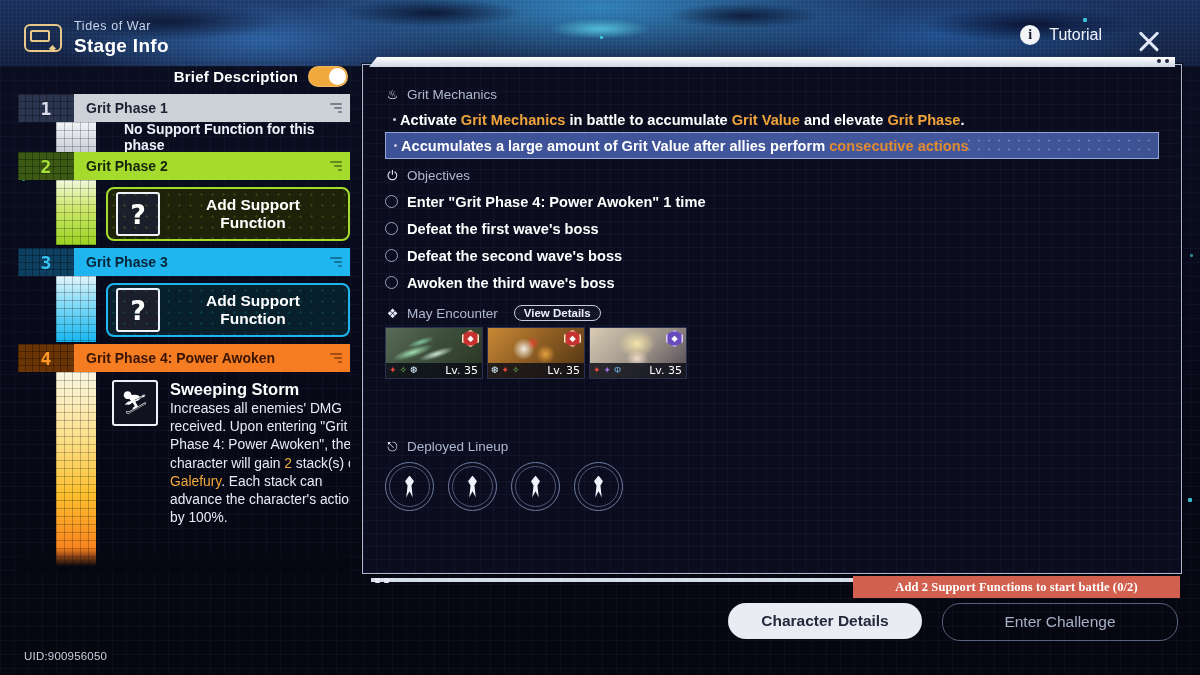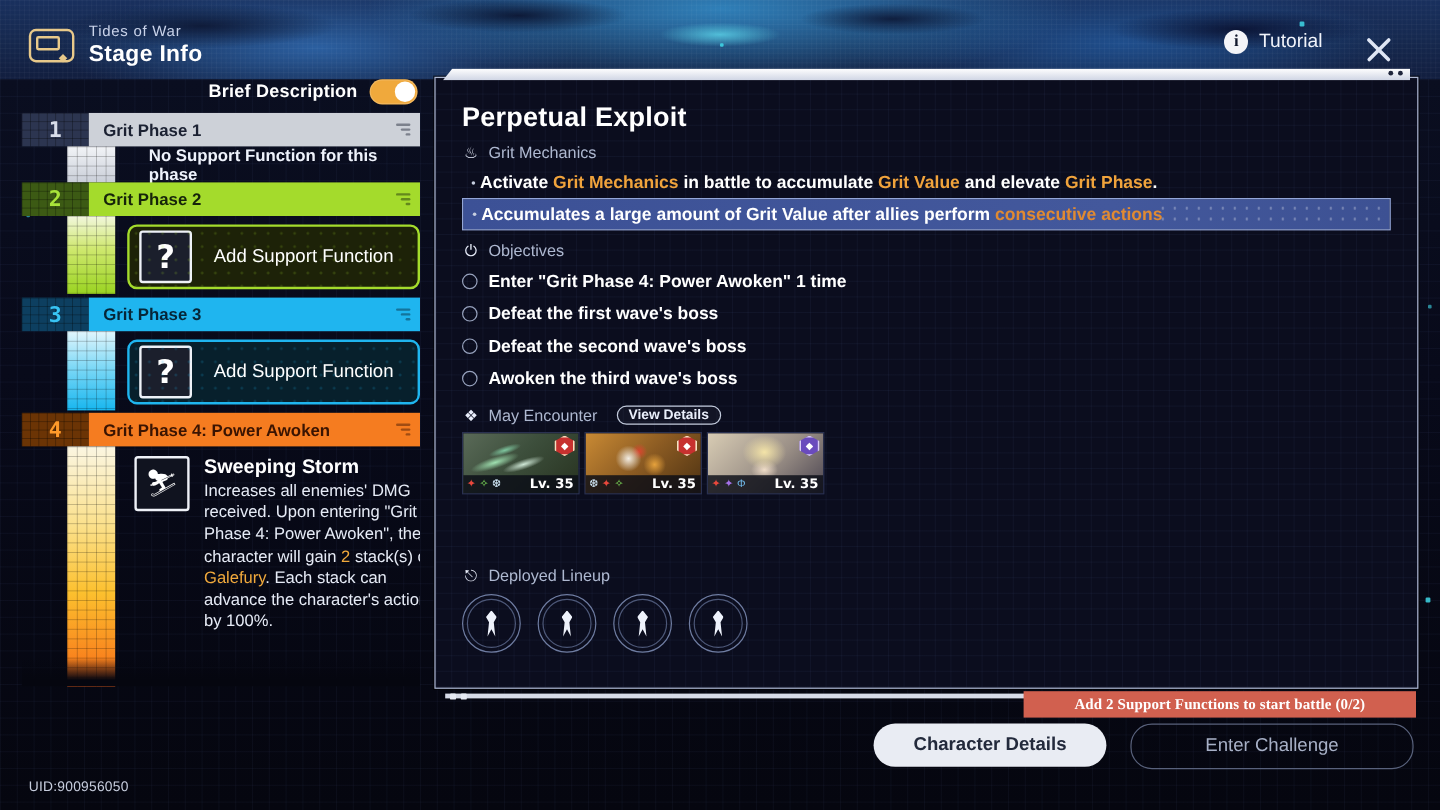--- a/index.html
+++ b/index.html
@@ -164,21 +164,21 @@
     background-image:radial-gradient(currentColor 1px, transparent 1.4px);
     background-size:11px 11px;opacity:.18;
   }
   .addsf.green{border:2px solid #a4db2c;background:#1d2208;color:#a4db2c;}
   .addsf.blue{border:2px solid #1fb5ef;background:#07202c;color:#1fb5ef;}
   .qbox{
     width:40px;height:40px;background:#1b1f2c;border:2px solid #eef1f7;border-radius:3px;
     display:flex;align-items:center;justify-content:center;color:#ffffff;
     font-size:27px;font-weight:bold;font-family:"DejaVu Sans", sans-serif;line-height:1;
   }
-  .addsf-label{color:#ffffff;font-size:15.5px;font-weight:normal;flex:1;text-align:center;padding-right:14px;}
+  .addsf-label{color:#ffffff;font-size:15.5px;font-weight:bold;flex:1;text-align:center;padding-right:14px;}
 
   
   .skill{display:flex;gap:12px;padding:8px 0 0 6px;position:relative;}
   .skill-icon{
     width:42px;height:42px;min-width:42px;background:#10131f;border:2px solid #eef1f7;border-radius:3px;
     display:flex;align-items:center;justify-content:center;color:#fff;font-size:22px;line-height:1;
   }
   .skill-text{width:190px;}
   .skill-name{color:#ffffff;font-size:16.5px;font-weight:bold;margin-bottom:1px;}
   .skill-desc{color:#e6ebf6;font-size:13.8px;font-weight:normal;line-height:1.32;}
@@ -290,21 +290,21 @@
     font-size:8px;color:#fff;
   }
   .enemy .rank.red{background:#c7312f;box-shadow:0 0 0 1.5px #f2e3c2 inset;}
   .enemy .rank.purple{background:#6a4bbd;box-shadow:0 0 0 1.5px #d9cdf2 inset;}
   .enemy .foot{
     position:absolute;left:0;right:0;bottom:0;height:15px;
     background:rgba(10,12,22,.82);display:flex;align-items:center;gap:3px;padding-left:3px;
   }
   .enemy .foot .el{font-size:9px;line-height:1;}
   .enemy .lv{
-    margin-left:auto;padding-right:4px;color:#ffffff;font-size:11px;font-weight:bold;
+    margin-left:auto;padding-right:4px;color:#ffffff;font-size:11px;font-weight:normal;
     font-family:"DejaVu Sans", sans-serif;
   }
 
   .lineup{display:flex;gap:14px;margin-top:8px;}
   .slot{
     width:47px;height:47px;border-radius:50%;border:1.5px solid #6f7da2;
     display:flex;align-items:center;justify-content:center;position:relative;cursor:pointer;
   }
   .slot:before{
     content:"";position:absolute;inset:3px;border-radius:50%;border:1px solid #4d5878;
@@ -490,21 +490,20 @@
         <i></i>
         <i></i>
       </div>
     <div class="panel-botline"></div>
     <div class="panel-botdots">
         <i></i>
         <i></i>
       </div>
 
     <div class="panel-inner">
-      <div class="panel-title">Perpetual Exploit</div>
 
       <div class="sec-head">
         <span class="sec-ico">♨</span>
         <span class="sec-label">Grit Mechanics</span>
       </div>
 
       <div class="mech-line">
         <span class="dot"></span>
         <span><span>Activate </span><span class="amber">Grit Mechanics</span><span> in battle to accumulate </span><span class="amber">Grit Value</span><span> and elevate </span><span class="amber">Grit Phase</span><span>.</span></span>
       </div>

